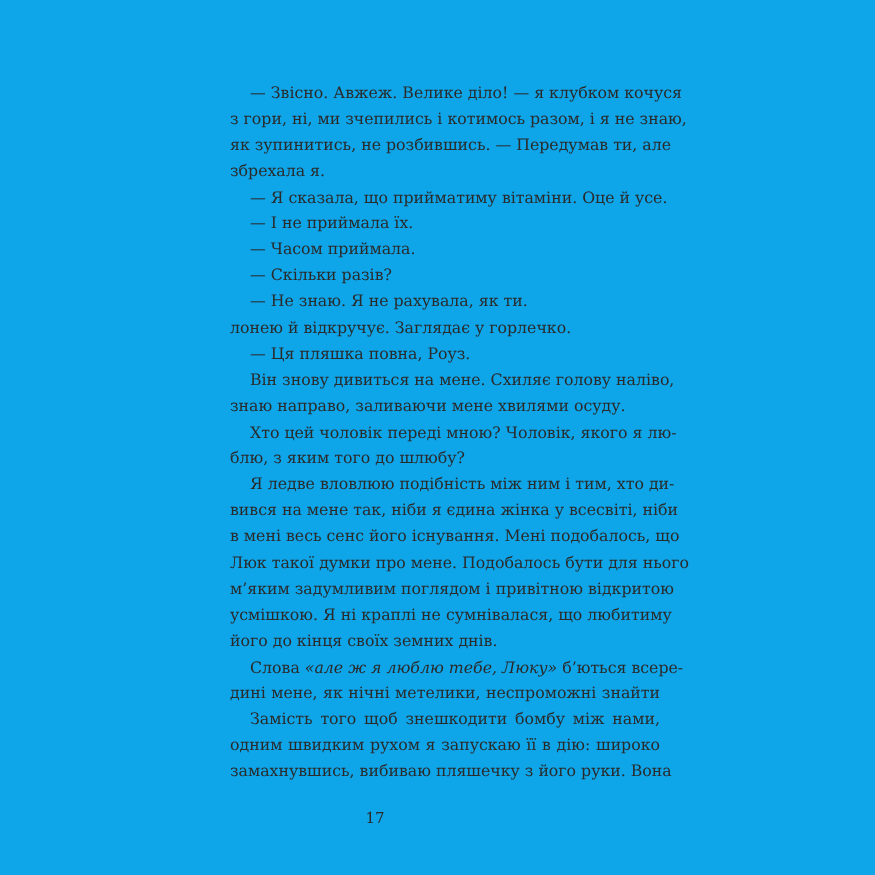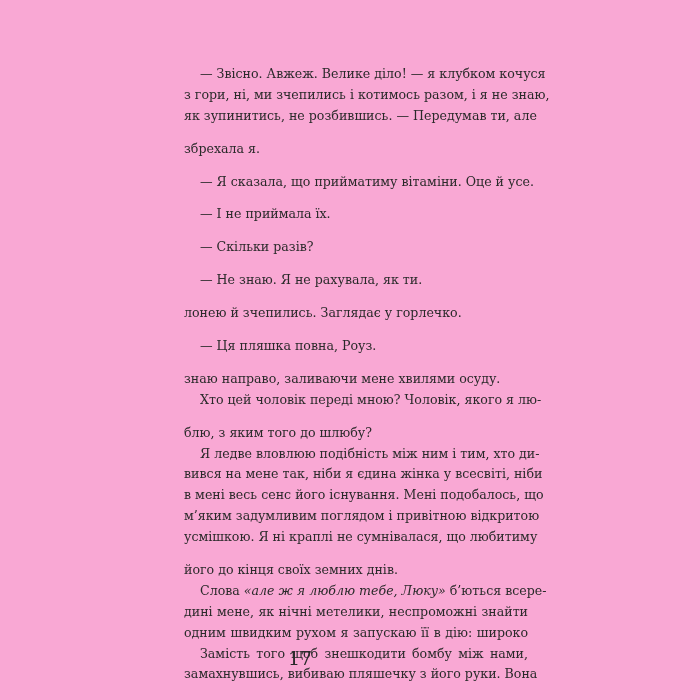--- a/index.html
+++ b/index.html
@@ -1,62 +1,65 @@
 <!DOCTYPE html>
 <html><head>
 <meta charset="utf-8">
 <style>
   html, body { margin:0; padding:0; background:#ffffff; }
   body { width:700px; height:700px; position:relative; overflow:hidden; }
   .page {
-    position:absolute; left:0; top:0; width:700px; height:700px; background:#f9a8d4;
+    position:absolute; left:0; top:0; width:700px; height:700px; background:#0ea5e9;
   }
   .text-block {
     position:absolute; left:184px; top:64px; width:344px;
     font-family:"DejaVu Serif", "Liberation Serif", serif;
     font-size:12.6px; line-height:20.9px; color:#2a2a2a;
   }
   .line {
     display:block; white-space:nowrap; text-align:justify; text-align-last:justify;
     height:20.9px;
   }
-  .line.last { text-align-last:left;margin-top:12px; }
+  .line.last { text-align-last:left; }
   .line.indent { text-indent:16px; }
   .line em { font-style:italic; }
   .page-number {
     position:absolute; left:0; width:600px; top:647px; text-align:center;
     font-family:"DejaVu Serif", "Liberation Serif", serif;
-    font-size:19px; color:#2a2a2a;
+    font-size:12px; color:#2a2a2a;
   }
 </style>
 </head>
 <body>
 
 <div class="page">
   <div class="text-block">
     <span class="line indent">— Звісно. Авжеж. Велике діло! — я клубком кочуся</span>
     <span class="line">з гори, ні, ми зчепились і котимось разом, і я не знаю,</span>
     <span class="line">як зупинитись, не розбившись. — Передумав ти, але</span>
     <span class="line last">збрехала я.</span>
     <span class="line indent last">— Я сказала, що прийматиму вітаміни. Оце й усе.</span>
     <span class="line indent last">— І не приймала їх.</span>
+    <span class="line indent last">— Часом приймала.</span>
     <span class="line indent last">— Скільки разів?</span>
     <span class="line indent last">— Не знаю. Я не рахувала, як ти.</span>
-    <span class="line last">лонею й зчепились. Заглядає у горлечко.</span>
+    <span class="line last">лонею й відкручує. Заглядає у горлечко.</span>
     <span class="line indent last">— Ця пляшка повна, Роуз.</span>
+    <span class="line indent">Він знову дивиться на мене. Схиляє голову наліво,</span>
     <span class="line last">знаю направо, заливаючи мене хвилями осуду.</span>
     <span class="line indent">Хто цей чоловік переді мною? Чоловік, якого я лю-</span>
     <span class="line last">блю, з яким того до шлюбу?</span>
     <span class="line indent">Я ледве вловлюю подібність між ним і тим, хто ди-</span>
     <span class="line">вився на мене так, ніби я єдина жінка у всесвіті, ніби</span>
     <span class="line">в мені весь сенс його існування. Мені подобалось, що</span>
+    <span class="line">Люк такої думки про мене. Подобалось бути для нього</span>
     <span class="line">м’яким задумливим поглядом і привітною відкритою</span>
     <span class="line">усмішкою. Я ні краплі не сумнівалася, що любитиму</span>
     <span class="line last">його до кінця своїх земних днів.</span>
     <span class="line indent"><span>Слова </span><em>«але ж я люблю тебе, Люку»</em><span> б’ються всере-</span></span>
     <span class="line">дині мене, як нічні метелики, неспроможні знайти</span>
+    <span class="line indent">Замість того щоб знешкодити бомбу між нами,</span>
     <span class="line">одним швидким рухом я запускаю її в дію: широко</span>
-    <span class="line indent">Замість того щоб знешкодити бомбу між нами,</span>
     <span class="line">замахнувшись, вибиваю пляшечку з його руки. Вона</span>
 
   </div>
   <div class="page-number">17</div>
 </div>
 
 </body></html>

